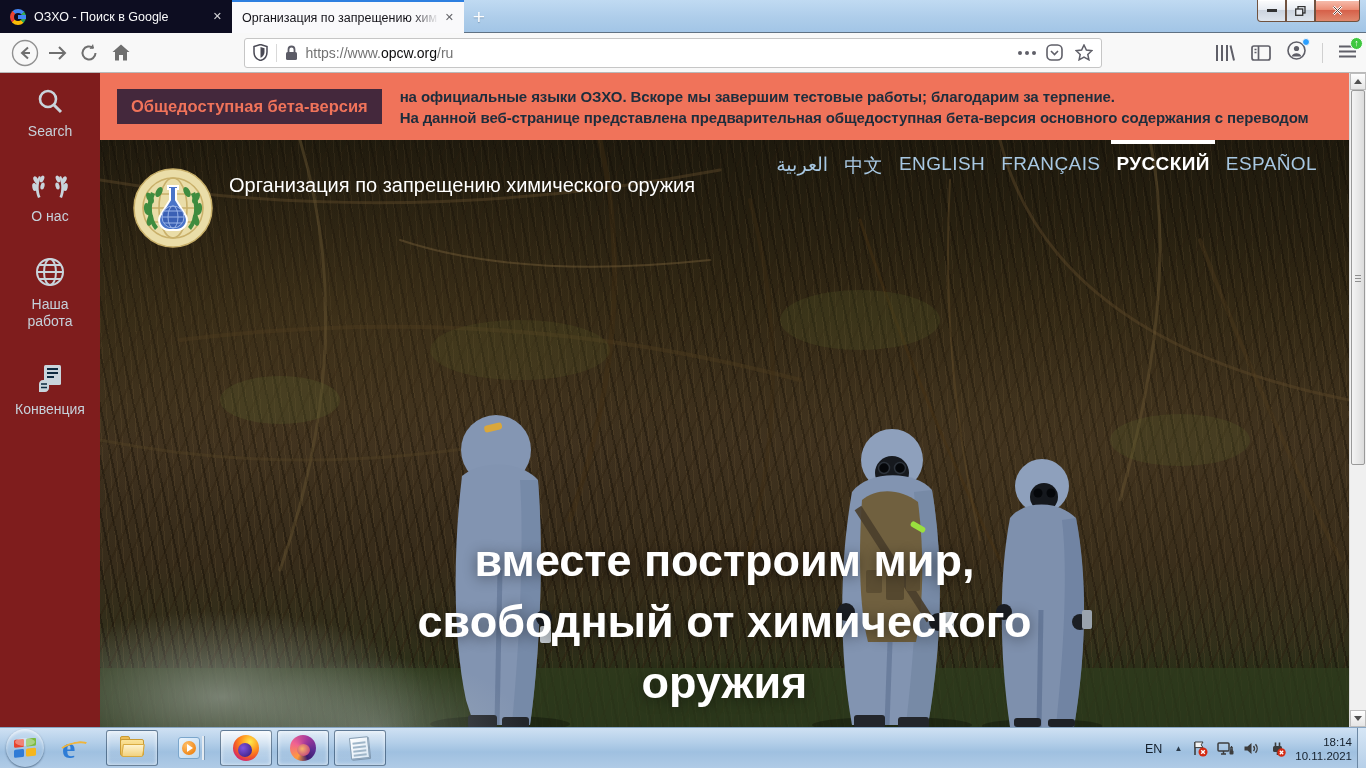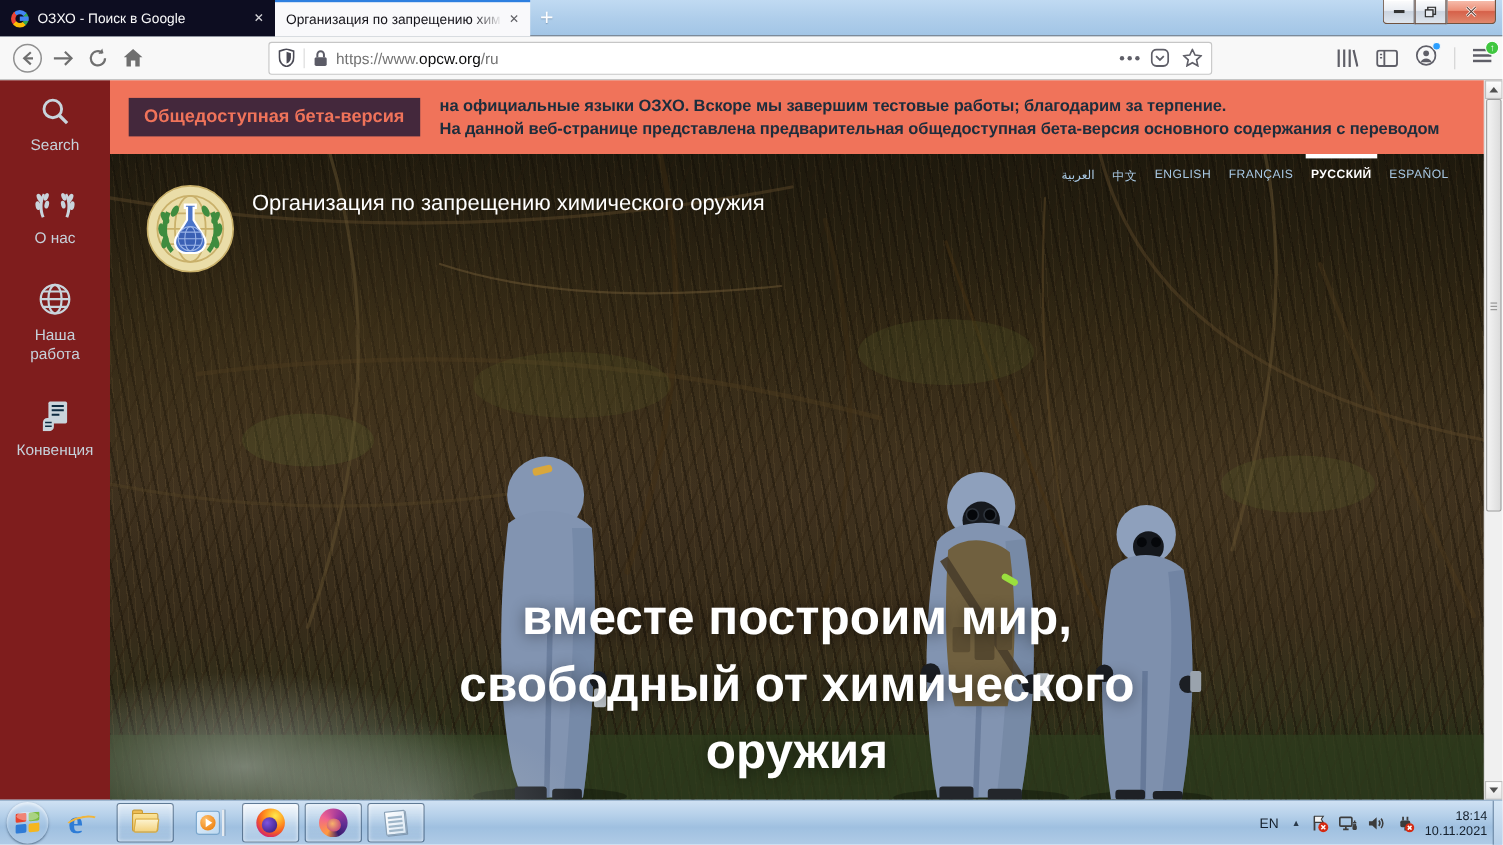--- a/index.html
+++ b/index.html
@@ -2,21 +2,21 @@
 <html><head>
 <meta charset="utf-8">
 <style>
   * { margin:0; padding:0; box-sizing:border-box; }
   html,body { width:1366px; height:768px; overflow:hidden; font-family:"Liberation Sans",sans-serif; background:#fff; }
   #stage { position:relative; width:1366px; height:768px; overflow:hidden; }
 
   
   #titlebar { position:relative; height:33px; background:linear-gradient(180deg,#c0daf2 0%,#aecdea 55%,#a2c5e6 100%); border-bottom:1px solid #5f7183; display:flex; }
   .tab { position:relative; height:33px; display:flex; align-items:center; padding:0 10px; cursor:default; }
-  .tab.inactive { width:250px; background:#0d0d21; color:#f9f9fa; }
+  .tab.inactive { width:232px; background:#0d0d21; color:#f9f9fa; }
   .tab.active { width:232px; background:#f9f9fb; color:#15141a; border-top:2px solid #2d7fe0; }
   .tab-favicon { width:16px; height:16px; border-radius:50%; position:relative; flex:0 0 16px; margin-right:8px;
      background:conic-gradient(from -40deg,#4285f4 0 90deg,#34a853 0 180deg,#fbbc05 0 270deg,#ea4335 0 360deg); }
   .tab-favicon::after { content:""; position:absolute; inset:4px; background:#0d0d21; border-radius:50%; }
   .tab-favicon::before { content:""; position:absolute; right:0; top:6.5px; width:8px; height:3.5px; background:#4285f4; z-index:1; }
   .tab-title { font-size:12.5px; white-space:nowrap; overflow:hidden; flex:1;
      -webkit-mask-image:linear-gradient(90deg,#000 86%,transparent); mask-image:linear-gradient(90deg,#000 86%,transparent); }
   .tab-close { font-size:11px; margin-left:6px; opacity:.85; cursor:pointer; }
   .newtab-btn { width:30px; height:33px; color:#fdfdfe; font-size:21px; font-weight:300; display:flex; align-items:center; justify-content:center; cursor:pointer; text-shadow:0 1px 1px rgba(60,90,120,.4); }
 
@@ -65,21 +65,21 @@
       linear-gradient(180deg,#2c2413 0%,#3e3119 28%,#483823 52%,#433520 72%,#3c3a20 86%,#2f3a1c 93%,#27331a 100%);
   }
   #hero::before { content:""; position:absolute; inset:0; background:linear-gradient(180deg,rgba(8,8,4,.40),rgba(8,8,4,.16) 45%,rgba(0,0,0,.22)); pointer-events:none; }
   #hero-art { position:absolute; inset:0; width:100%; height:100%; }
   #smoke { position:absolute; left:-60px; bottom:-30px; width:520px; height:200px;
     background:radial-gradient(ellipse 55% 60% at 35% 70%, rgba(205,210,210,.48), rgba(205,210,210,0) 72%),
                radial-gradient(ellipse 40% 50% at 65% 85%, rgba(190,198,198,.35), rgba(190,198,198,0) 70%); }
 
   
   #lang-nav { position:absolute; top:0; right:32px; display:flex; gap:16px; padding-top:13px; z-index:3; }
-  .lang { position:relative; font-size:11px; letter-spacing:.4px; color:#a8c8e3; cursor:pointer; white-space:nowrap;text-align:center; }
+  .lang { position:relative; font-size:19px; letter-spacing:.4px; color:#a8c8e3; cursor:pointer; white-space:nowrap;text-align:center; }
   .lang.active { color:#ffffff; font-weight:bold; }
   .lang.active::before { content:""; position:absolute; top:-13px; left:-5px; right:-5px; height:4px; background:#fff; }
 
   
   #logo-block { position:absolute; left:33px; top:28px; z-index:3; display:flex; }
   #logo-badge { width:80px; height:80px; flex:0 0 80px; }
   #logo-text { margin-left:16px; }
   #logo-title { font-family:"Liberation Serif",serif; font-size:44px; letter-spacing:3px; color:#fff; line-height:62px; font-weight:400; }
   #logo-sub { font-size:20px; color:#fff; margin-top:6px; }
 

